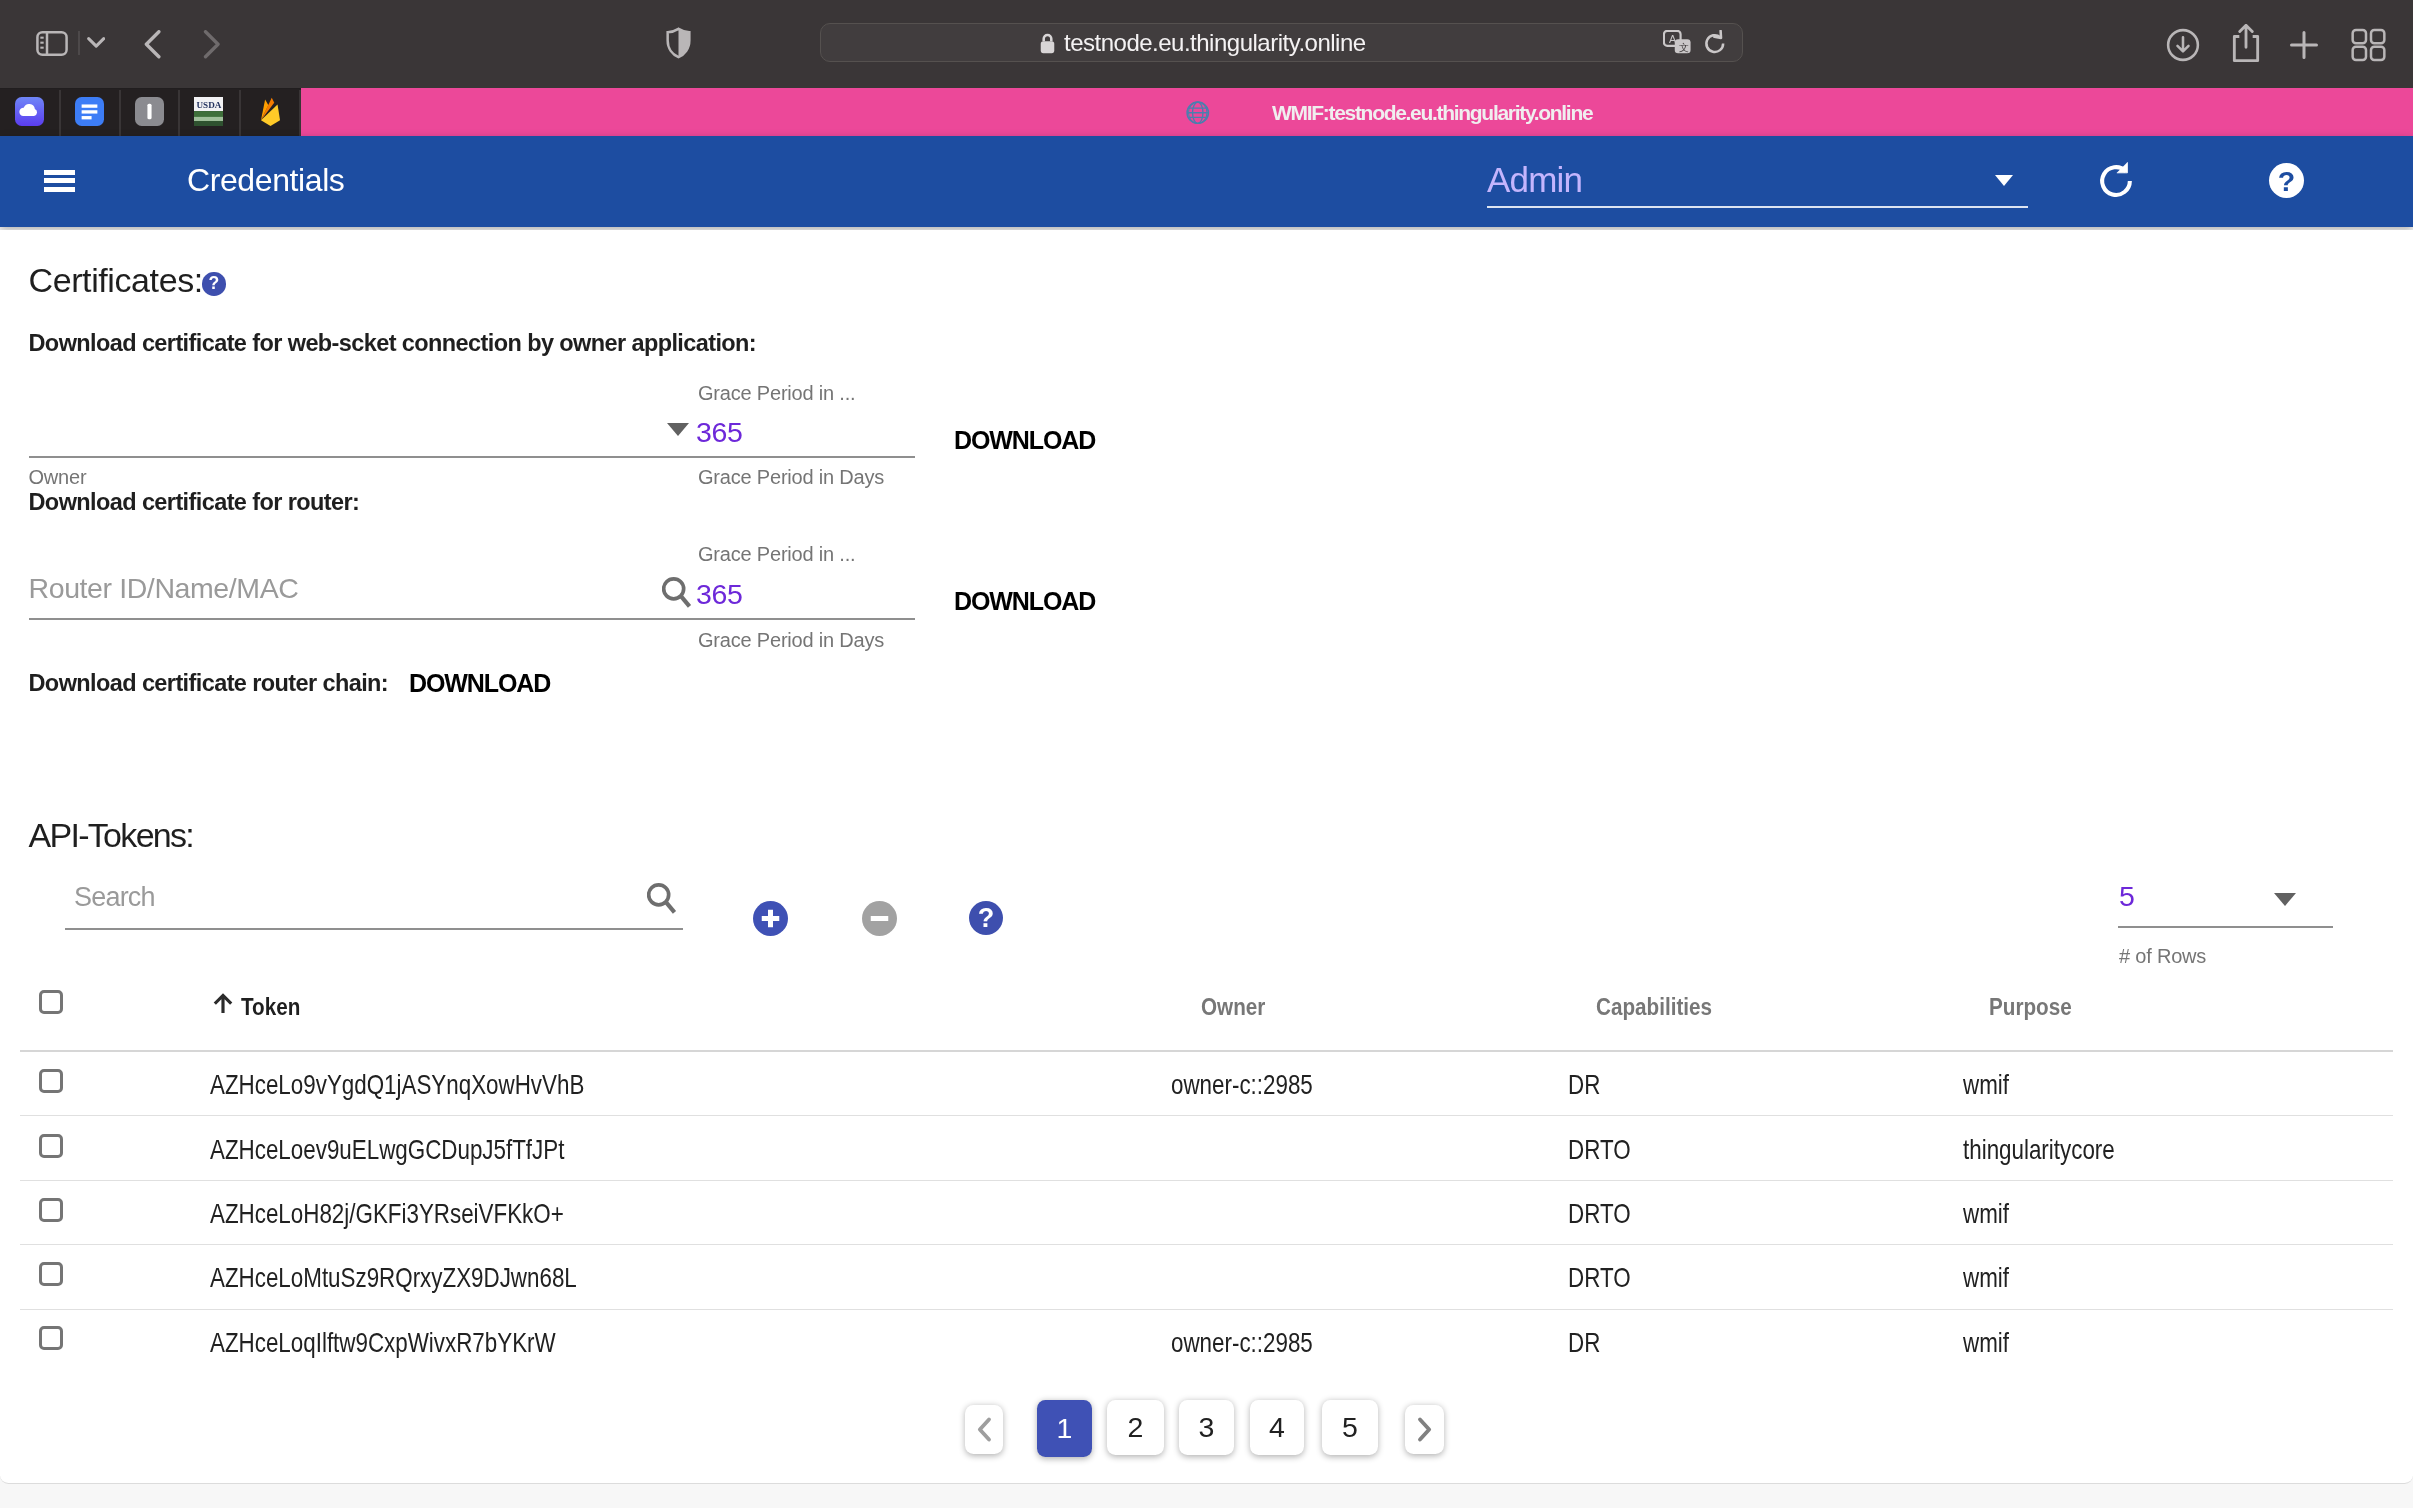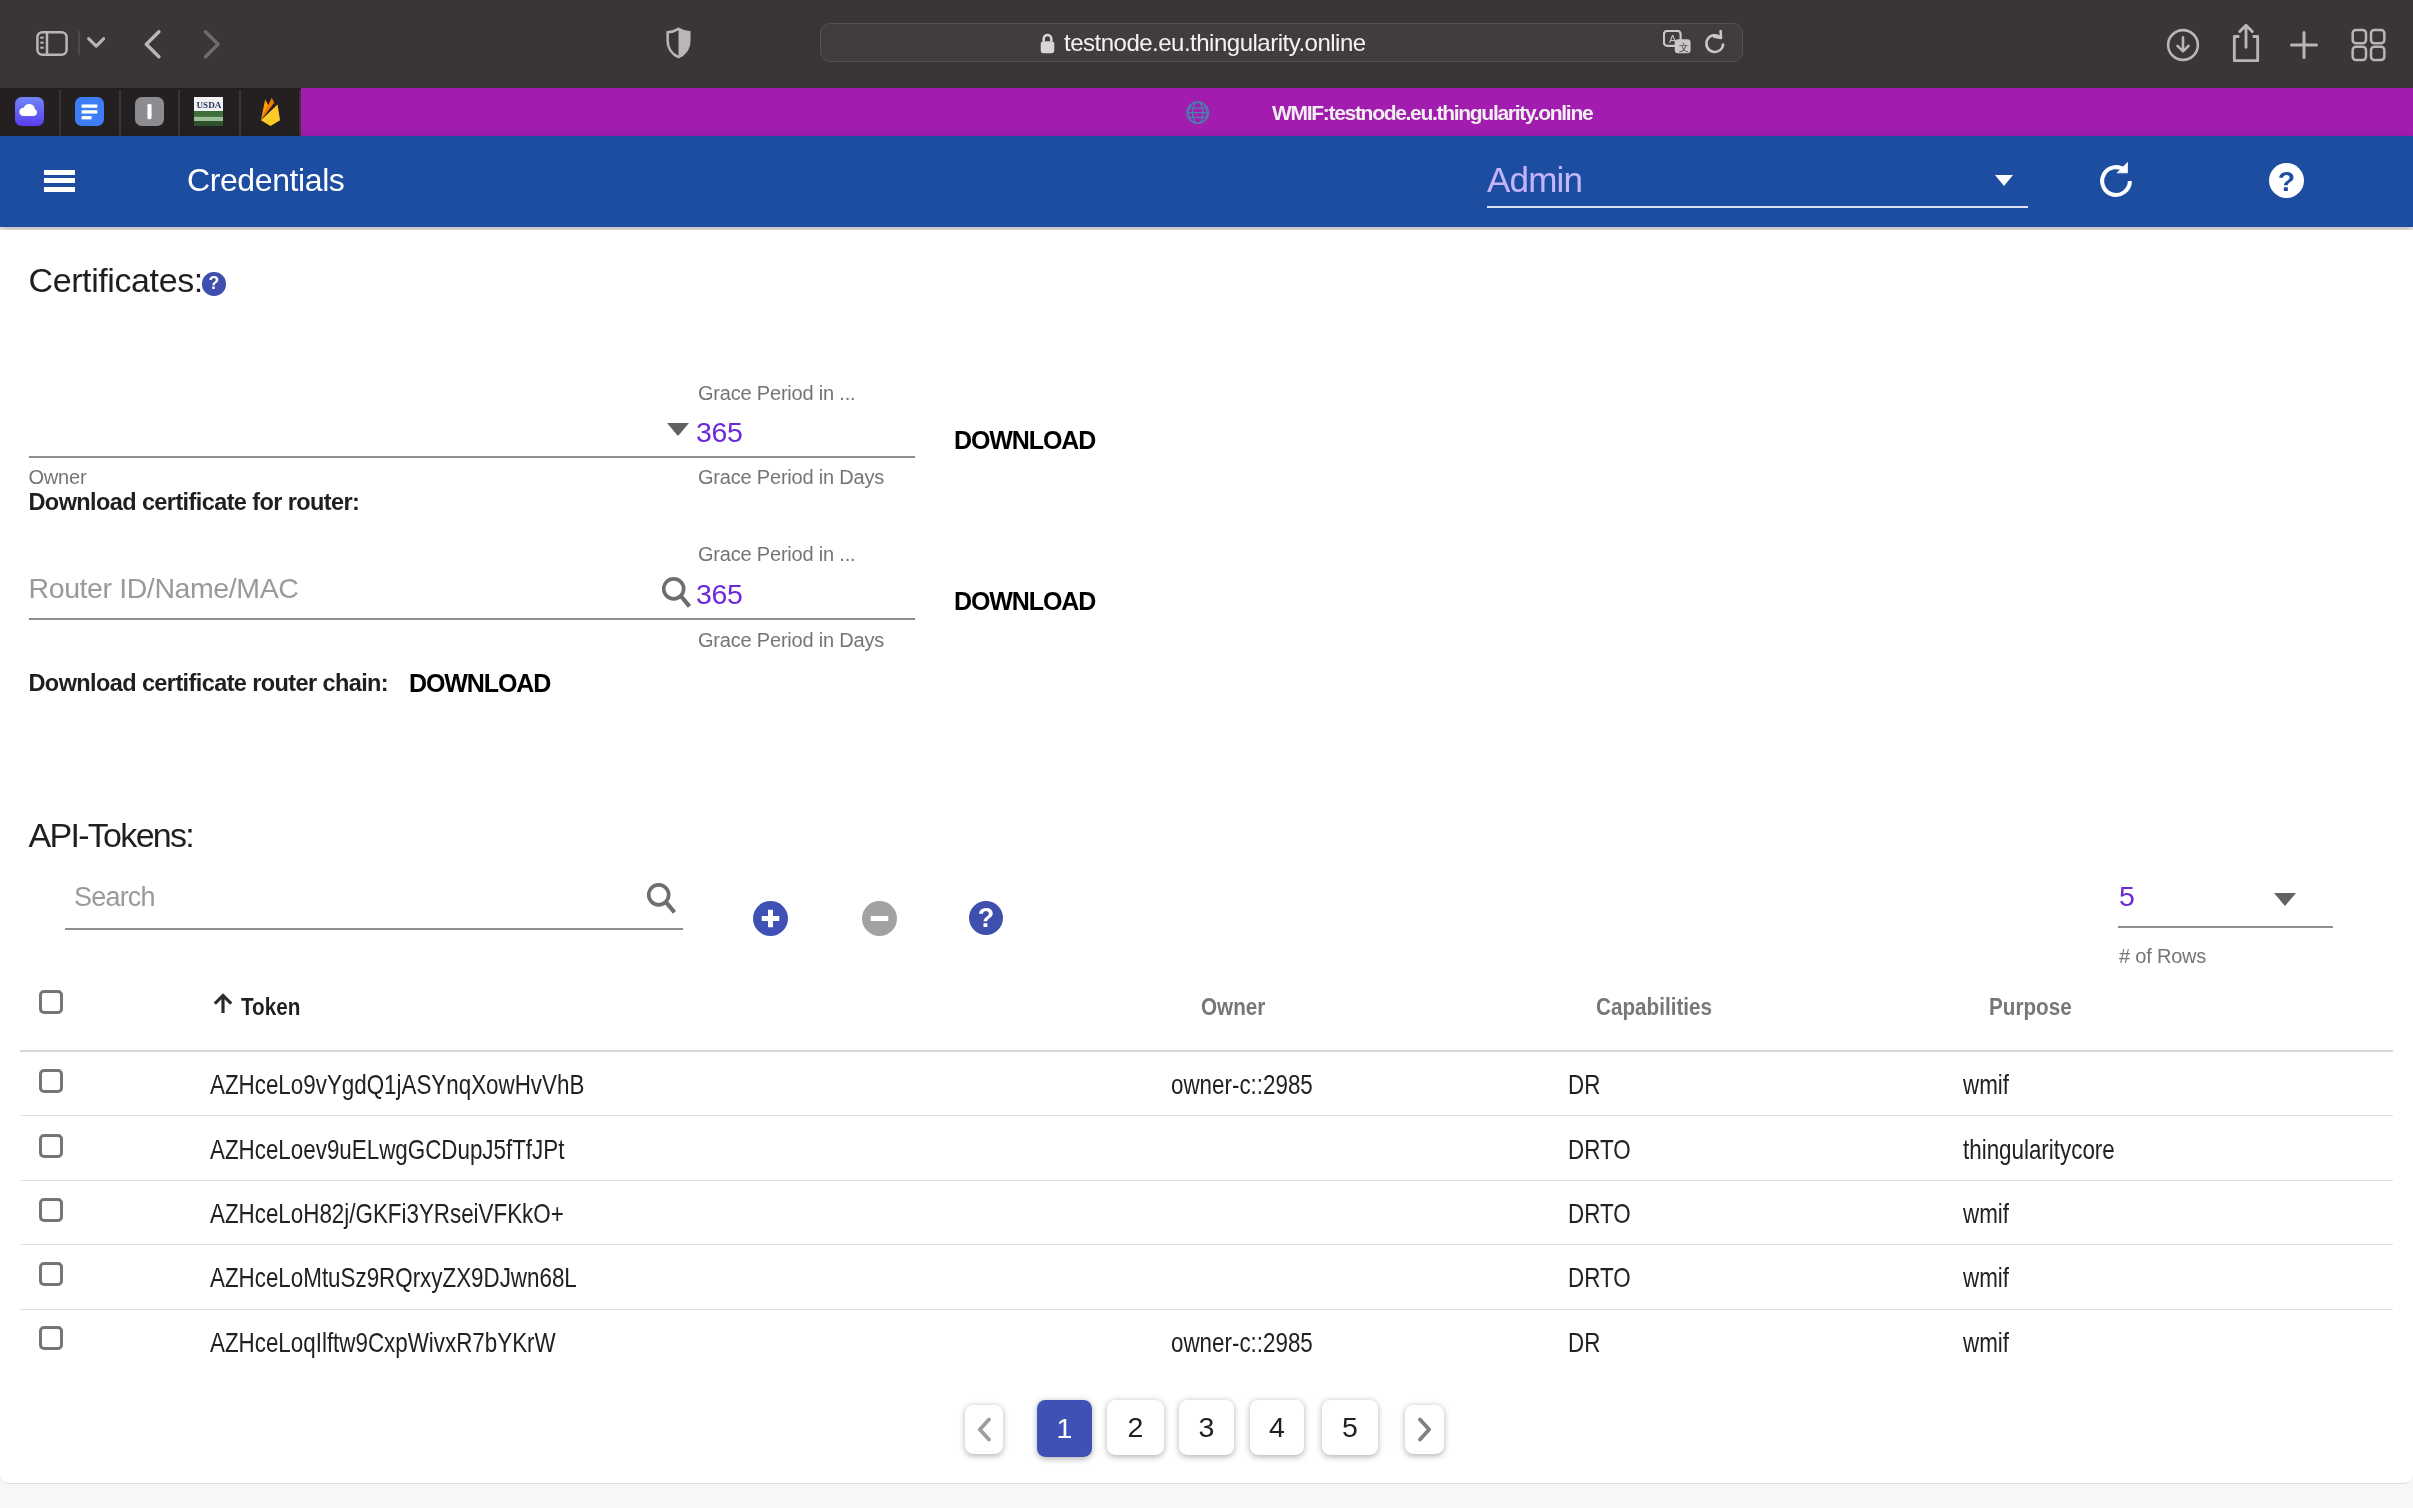--- a/index.html
+++ b/index.html
@@ -3,21 +3,21 @@
 <meta charset="utf-8">
 <style>
   * { margin:0; padding:0; box-sizing:border-box; }
   html,body { width:2413px; height:1508px; overflow:hidden; background:#f7f7f7;
     font-family:"Liberation Sans", sans-serif; }
   .abs { position:absolute; }
   #stage { position:relative; width:2413px; height:1160px; }
 
   
   #toolbar { position:absolute; left:0; top:0; width:2413px; height:88px; background:#3a3637; }
-  #tabstrip { position:absolute; left:0; top:88px; width:2413px; height:48px; background:#a21caf;}
+  #tabstrip { position:absolute; left:0; top:88px; width:2413px; height:48px; background:#ec4899;}
   #pinned { position:absolute; left:0; top:0; width:301px; height:48px; background:#242021; border-top:1.7px solid #211e1f; }
   .tabdiv { position:absolute; top:1.7px; width:1.7px; height:46px; background:#393536; }
 
   
   #appbar { position:absolute; left:0; top:136px; width:2413px; height:91px; background:#1d4da1;
             box-shadow:0 3.4px 8.4px rgba(0,0,0,0.28); }
   #appbar .title { position:absolute; left:187px; top:26px; font-size:32px; color:#fff; letter-spacing:-0.4px;}
   .hline { position:absolute; left:44px; width:31px; height:5px; background:#fff;}
 
   
@@ -181,20 +181,21 @@
 
     <div class="abs" style="left:2269px;top:27px;width:35px;height:35px;border-radius:50%;background:#fff;"></div>
     <div class="abs" style="left:2269px;top:27px;width:35px;height:35px;text-align:center;font-size:28.5px;font-weight:bold;color:#1d4da1;line-height:37px;">?</div>
   </div>
 
   <div id="content"></div>
 
   <div class="h1" style="left:28.5px;top:261px;">Certificates:</div>
   <div class="qcirc" style="left:202px;top:272px;width:23.5px;height:23.5px;font-size:17.6px;line-height:23.5px;font-weight:bold;">?</div>
 
+  <div class="bold" style="left:28.5px;top:330px;">Download certificate for web-scket connection by owner application:</div>
 
   <div class="lbl" style="left:698px;top:382px;">Grace Period in ...</div>
   <div class="tri" style="left:667px;top:423px;"></div>
   <div class="itxt" style="left:696px;top:416px;">365</div>
   <div class="uline" style="left:28.5px;top:456px;width:886px;"></div>
   <div class="lbl" style="left:28.5px;top:466px;">Owner</div>
   <div class="lbl" style="left:698px;top:466px;">Grace Period in Days</div>
   <div class="dl" style="left:954px;top:426px;">DOWNLOAD</div>
 
   <div class="bold" style="left:28.5px;top:489px;">Download certificate for router:</div>

